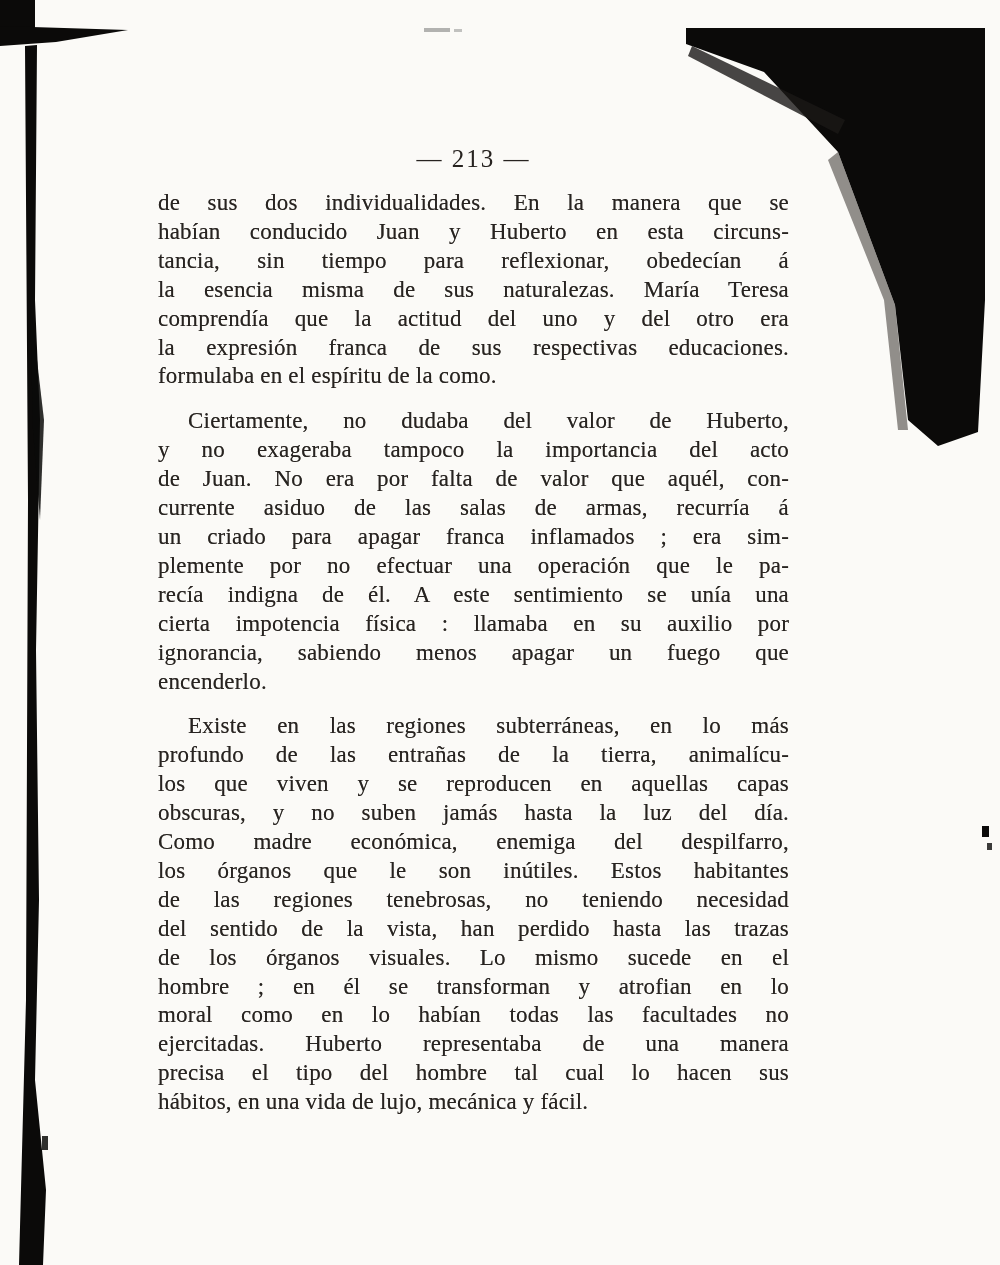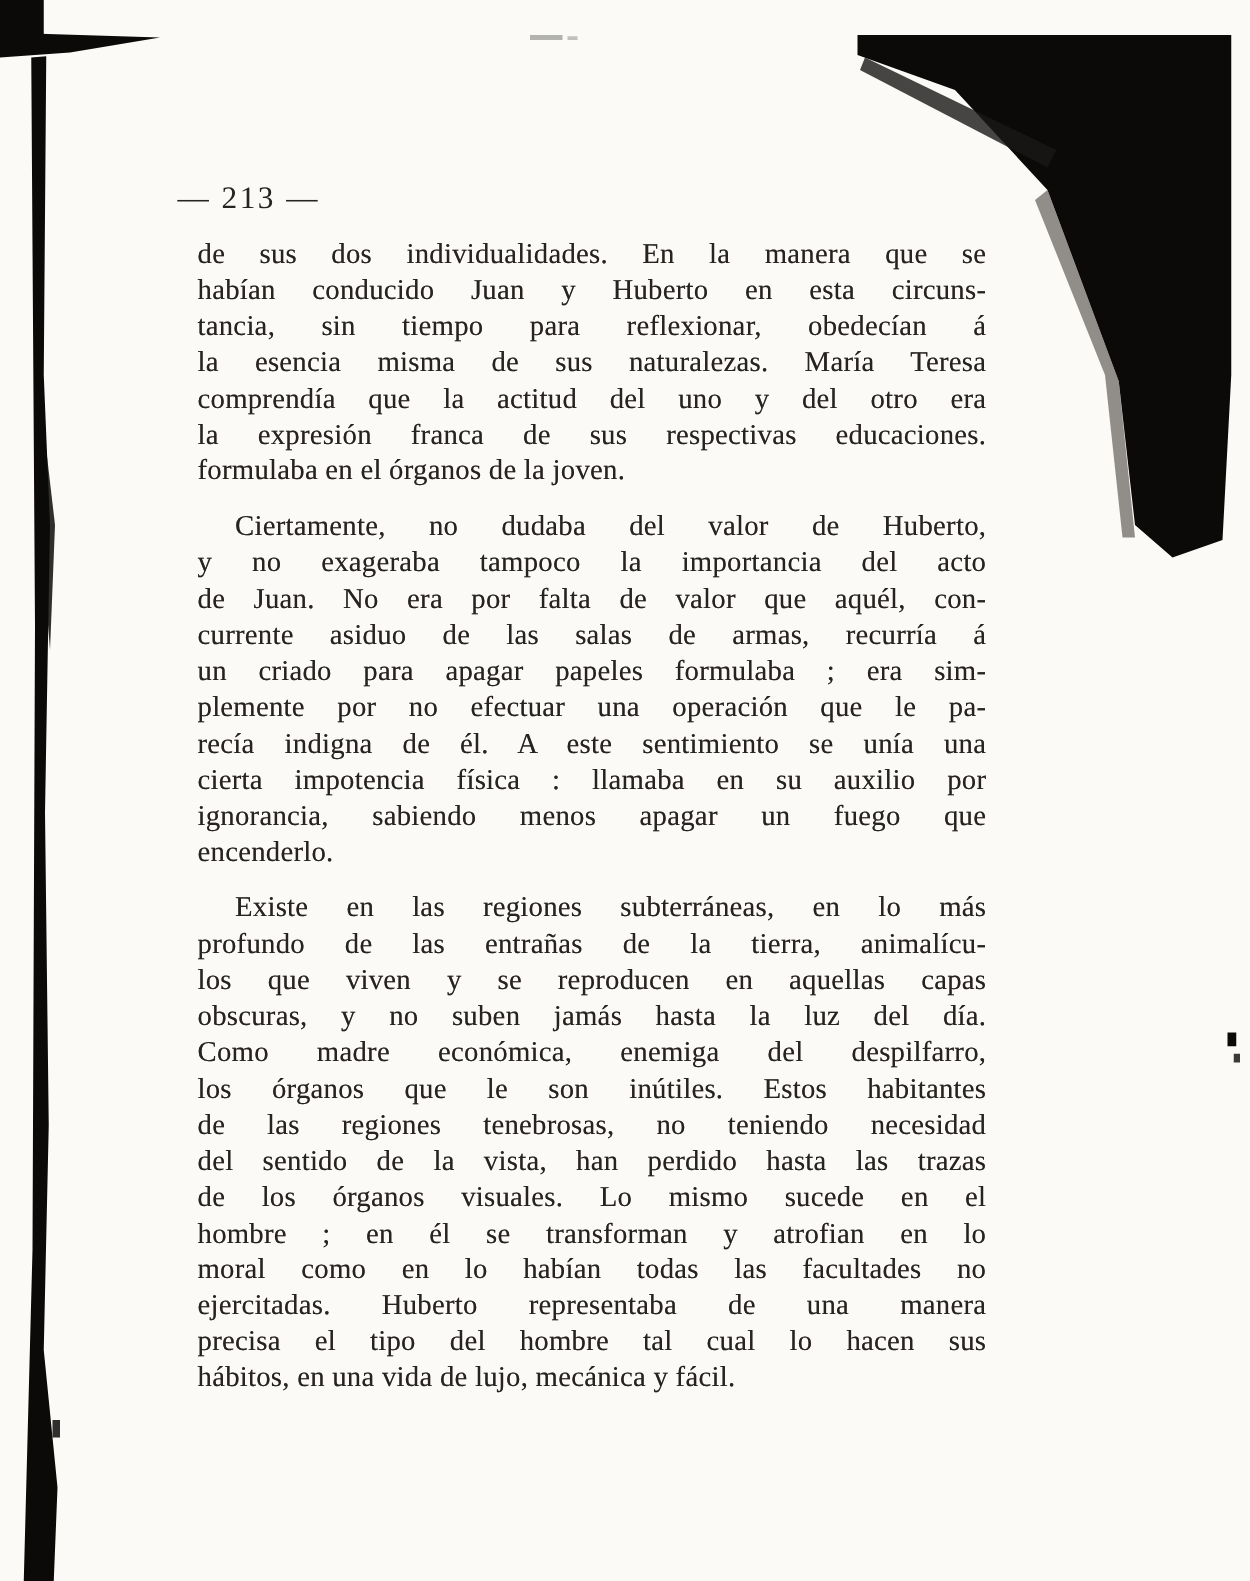--- a/index.html
+++ b/index.html
@@ -14,21 +14,21 @@
     background:var(--paper);
     overflow:hidden;
     font-family:"Liberation Serif","DejaVu Serif",serif;
     color:var(--ink);
   }
   .text-block{
     position:absolute;
     left:142px;top:144px;width:663px;
   }
   .page-number{
-    text-align:left;
+    text-align:center;
     font-size:25px;
     letter-spacing:2px;
     margin-bottom:8px;
     line-height:29px;
   }
   .paragraph{margin:16px;padding:0;}
   .line{
     font-size:23px;
     line-height:28.9px;
     letter-spacing:0.2px;
@@ -53,28 +53,28 @@
   <div class="text-block">
     <div class="page-number">— 213 —</div>
     <div>
         <div class="paragraph">
           <div class="line">de sus dos individualidades. En la manera que se</div>
           <div class="line">habían conducido Juan y Huberto en esta circuns-</div>
           <div class="line">tancia, sin tiempo para reflexionar, obedecían á</div>
           <div class="line">la esencia misma de sus naturalezas. María Teresa</div>
           <div class="line">comprendía que la actitud del uno y del otro era</div>
           <div class="line">la expresión franca de sus respectivas educaciones.</div>
-          <div class="line last">formulaba en el órganos de la joven.</div>
+          <div class="line last">formulaba en el espíritu de la como.</div>
         </div>
         <div class="paragraph">
           <div class="line indent">Ciertamente, no dudaba del valor de Huberto,</div>
           <div class="line">y no exageraba tampoco la importancia del acto</div>
           <div class="line">de Juan. No era por falta de valor que aquél, con-</div>
           <div class="line">currente asiduo de las salas de armas, recurría á</div>
-          <div class="line">un criado para apagar papeles formulaba ; era sim-</div>
+          <div class="line">un criado para apagar franca inflamados ; era sim-</div>
           <div class="line">plemente por no efectuar una operación que le pa-</div>
           <div class="line">recía indigna de él. A este sentimiento se unía una</div>
           <div class="line">cierta impotencia física : llamaba en su auxilio por</div>
           <div class="line">ignorancia, sabiendo menos apagar un fuego que</div>
           <div class="line last">encenderlo.</div>
         </div>
         <div class="paragraph">
           <div class="line indent">Existe en las regiones subterráneas, en lo más</div>
           <div class="line">profundo de las entrañas de la tierra, animalícu-</div>
           <div class="line">los que viven y se reproducen en aquellas capas</div>

